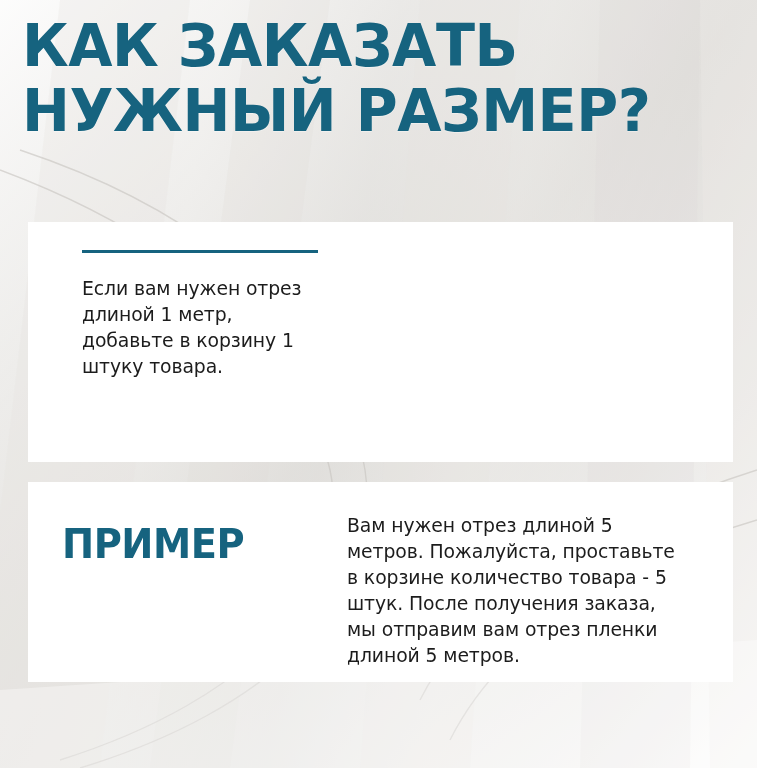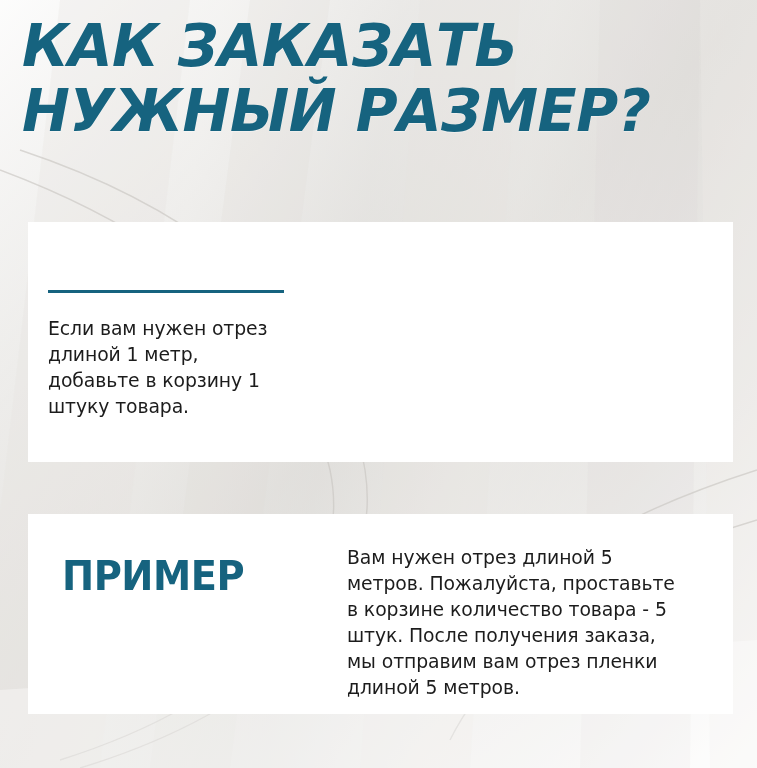--- a/index.html
+++ b/index.html
@@ -31,21 +31,20 @@
   .bg-streaks svg { display: block; width: 100%; height: 100%; }
 
   
   .header {
     position: absolute;
     left: 0;
     top: 0;
     width: 757px;
     padding: 18px 22px 8px 22px;
     box-sizing: border-box;
-    font-style: italic;
   }
   .title-line {
     font-family: "DejaVu Sans", sans-serif;
     font-weight: bold;
     color: #16637f;
     font-size: 59px;
     line-height: 0.96;
     letter-spacing: -0.5px;
     text-transform: uppercase;
     white-space: nowrap;
@@ -62,32 +61,31 @@
     box-shadow: 0 0 0 rgba(0,0,0,0);
   }
   #panel-top {
     left: 28px;
     top: 222px;
     width: 705px;
     height: 240px;
   }
   #panel-bottom {
     left: 28px;
-    top: 514px;
+    top: 482px;
     width: 705px;
     height: 200px;
   }
 
   .cols {
     display: flex;
     gap: 0;
-    padding: 28px 34px 0 20px;
+    padding: 28px 34px 0 54px;
     box-sizing: border-box;
     height: 100%;
-    margin-top: 40px;
   }
   .col {
     box-sizing: border-box;
   }
   .col.left  { width: 285px; padding-right: 28px; }
   .col.right { width: 386px; }
 
   .rule {
     height: 3px;
     background: #16637f;

